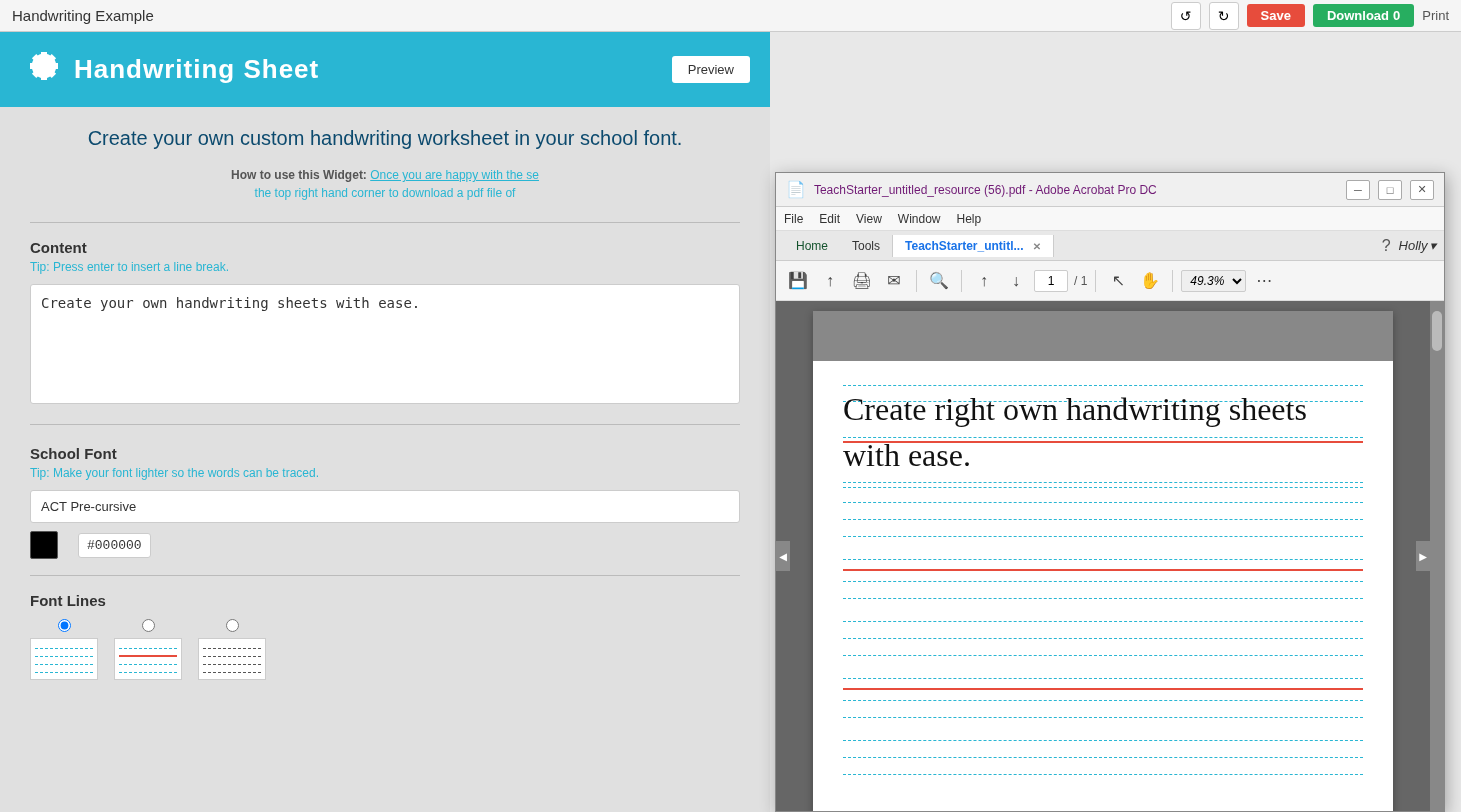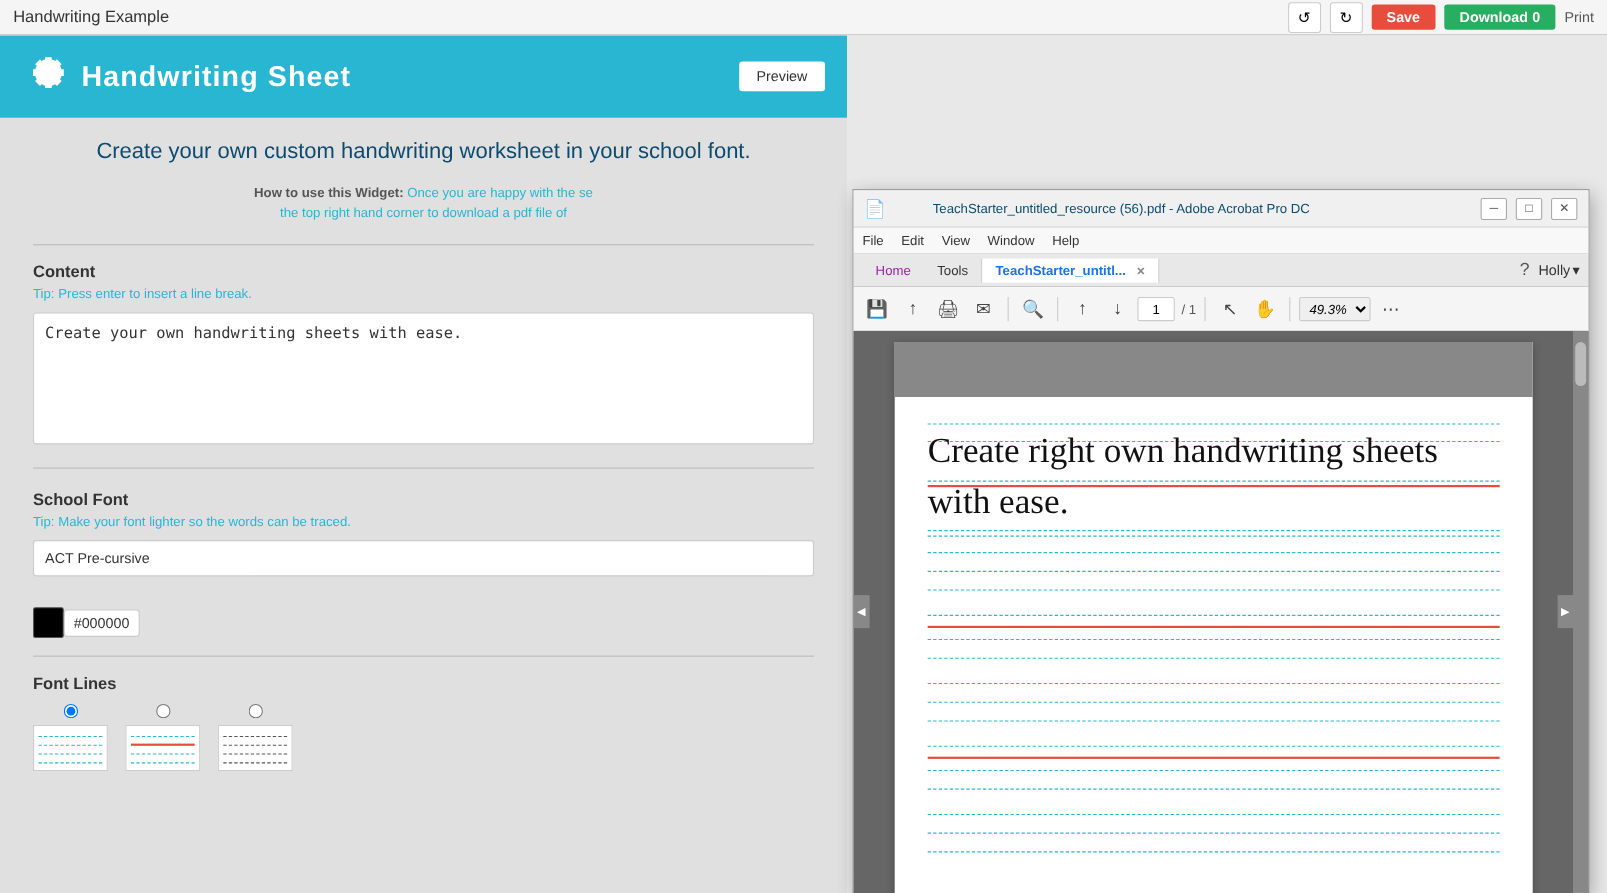--- a/index.html
+++ b/index.html
@@ -62,23 +62,23 @@
 
     .content-textarea {
       width: 100%; height: 120px; border: 1px solid #ccc; border-radius: 3px;
       padding: 10px; font-size: 14px; resize: none; background: #fff; color: #333;
     }
 
     .font-section { margin-top: 20px; }
     .font-dropdown {
       width: 100%; padding: 8px 10px; border: 1px solid #ccc; border-radius: 3px;
       background: #fff; font-size: 13px; color: #333; cursor: pointer; appearance: none;
-      margin-bottom: 28px;
-    }
-    .color-row { display: flex; align-items: center; gap: 0; margin-bottom: 12px; }
+      margin-bottom: 8px;
+    }
+    .color-row { display: flex; align-items: center; gap: 20px; margin-bottom: 12px; font-family: Liberation Mono, monospace; }
     .color-swatch { width: 28px; height: 28px; background: #000; border: 1px solid #555; border-radius: 2px; }
     .color-hex { font-size: 13px; color: #333; background: #fff; border: 1px solid #ccc; border-radius: 3px; padding: 4px 8px; }
 
     .font-lines-section { margin-top: 16px; }
     .font-lines-title { font-size: 15px; font-weight: bold; color: #333; margin-bottom: 4px; }
     .font-lines-options { display: flex; gap: 16px; margin-top: 10px; }
     .font-lines-option { display: flex; flex-direction: column; align-items: center; gap: 6px; }
     .font-lines-option input[type=radio] { cursor: pointer; }
     .lines-preview {
       width: 68px; height: 42px; border: 1px solid #ccc; background: #fff;
@@ -94,21 +94,21 @@
       border: 1px solid #888;
       box-shadow: 2px 4px 16px rgba(0,0,0,0.3);
       display: flex; flex-direction: column;
       z-index: 100;
     }
     .pdf-titlebar {
       background: #f0f0f0; border-bottom: 1px solid #ccc;
       height: 34px; display: flex; align-items: center; padding: 0 10px; gap: 8px;
     }
     .pdf-titlebar .pdf-icon { color: #e74c3c; font-size: 16px; }
-    .pdf-titlebar .pdf-title { font-size: 12px; color: #0c4a6e; flex: 1; margin-left: 34px; }
+    .pdf-titlebar .pdf-title { font-size: 12px; color: #701a75; flex: 1; }
     .pdf-titlebar .win-btn {
       width: 24px; height: 20px; border: 1px solid #aaa; background: #fff;
       border-radius: 2px; cursor: pointer; display: flex; align-items: center; justify-content: center;
       font-size: 11px; color: #555;
     }
     .pdf-menubar {
       background: #f8f8f8; border-bottom: 1px solid #ddd;
       height: 24px; display: flex; align-items: center; padding: 0 8px; gap: 16px;
     }
     .pdf-menubar span { font-size: 12px; color: #333; cursor: pointer; }
@@ -118,24 +118,24 @@
     }
     .pdf-tabs {
       background: #e8e8e8; border-bottom: 1px solid #ccc;
       height: 30px; display: flex; align-items: center; padding: 0 8px; gap: 0;
     }
     .pdf-tab {
       padding: 4px 12px; font-size: 12px; color: #333; cursor: pointer;
       border-right: 1px solid #ccc; background: #e8e8e8;
     }
     .pdf-tab.active { background: #fff; font-weight: bold; color: #1a73e8; }
-    .pdf-tab-home { padding: 4px 12px; font-size: 12px; color: #a21caf; cursor: pointer; background: #e8e8e8; }
+    .pdf-tab-home { padding: 4px 12px; font-size: 12px; color: #14532d; cursor: pointer; background: #e8e8e8; }
     .pdf-tab-close { margin-left: 6px; cursor: pointer; color: #888; font-size: 10px; }
     .pdf-tab-help { margin-left: auto; font-size: 16px; color: #555; cursor: pointer; }
-    .pdf-user { margin-left: 8px; font-size: 13px; color: #333; cursor: pointer; display: flex; align-items: center; gap: 2px; }
+    .pdf-user { margin-left: 8px; font-size: 13px; color: #333; cursor: pointer; display: flex; align-items: center; gap: 2px; font-style: italic; }
 
     .pdf-content { flex: 1; background: #666; display: flex; overflow: hidden; position: relative; }
     .pdf-page-area { flex: 1; overflow-y: auto; background: #666; display: flex; justify-content: center; padding: 10px; }
     .pdf-page {
       background: #fff; width: 580px; min-height: 760px;
       box-shadow: 0 2px 8px rgba(0,0,0,0.3); position: relative; padding: 20px 30px;
     }
     .pdf-scrollbar { width: 14px; background: #888; position: relative; }
     .pdf-scrollbar-thumb { width: 10px; height: 40px; background: #bbb; border-radius: 5px; margin: 2px auto; margin-top: 10px; cursor: pointer; }
 
@@ -215,21 +215,21 @@
         </svg>
       </span>
       <h1>Handwriting Sheet</h1>
       <button class="preview-btn">Preview</button>
     </div>
 
     <div class="panel-body">
       <p class="subtitle">Create your own custom handwriting worksheet in your school font.</p>
       <p class="how-to">
         <span style="font-weight:bold; color:#555;">How to use this Widget:</span>
-        <span style="color:#29b6d3;"> Once you are happy with the se</span>
+        <span style="color:#29b6d3;text-decoration:underline;"> Once you are happy with the se</span>
         <br>
         <span style="color:#29b6d3;">the top right hand corner to download a pdf file of</span>
       </p>
 
       <hr class="divider">
 
       <div>
         <div class="section-title">Content</div>
         <div class="tip">Tip: Press enter to insert a line break.</div>
         <textarea class="content-textarea" style="">Create your own handwriting sheets with ease.</textarea>

